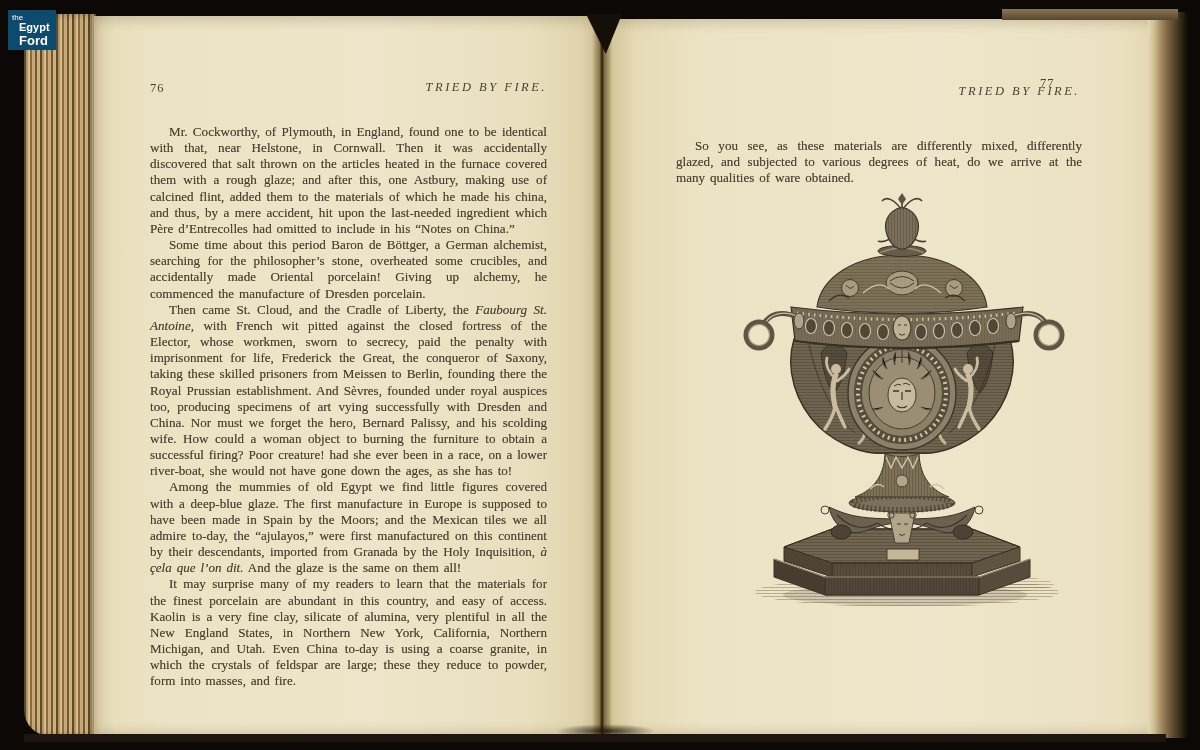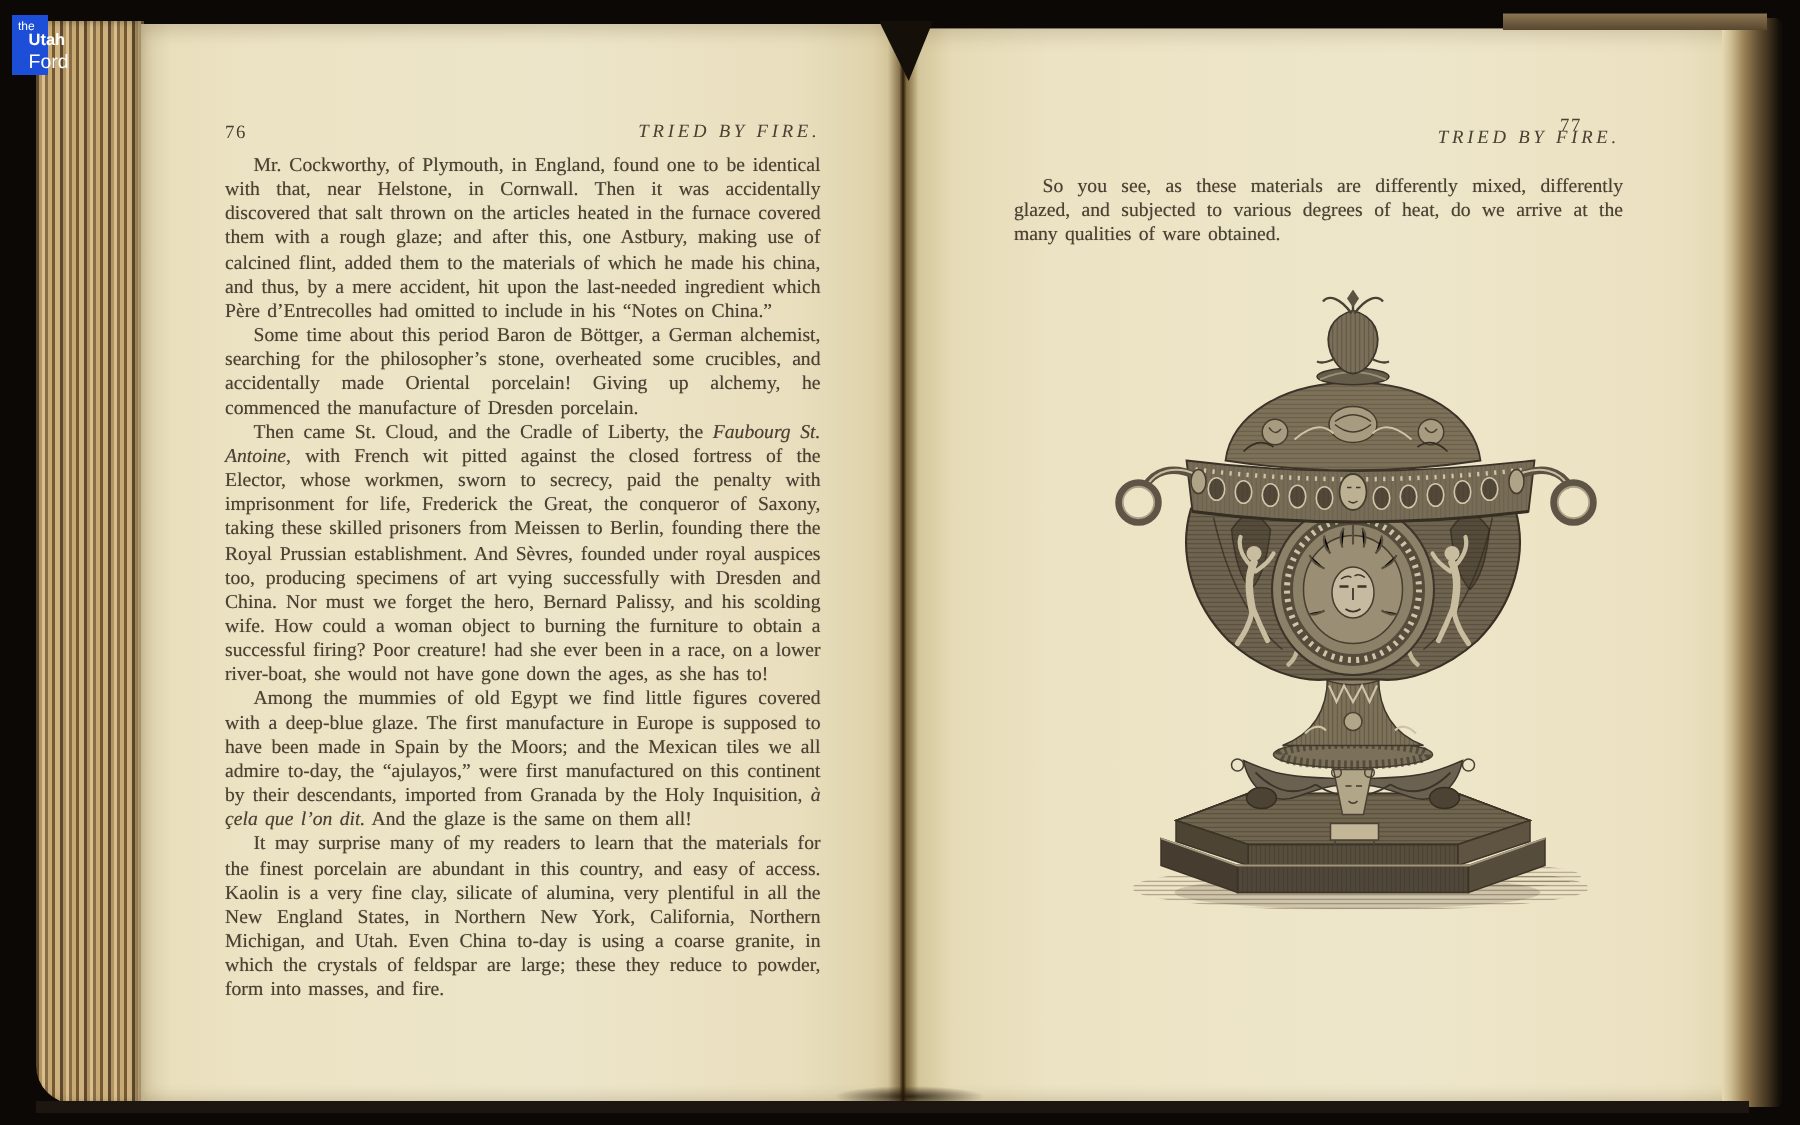--- a/index.html
+++ b/index.html
@@ -24,32 +24,32 @@
   .gutter-smudge{position:absolute;left:556px;top:724px;width:100px;height:14px;border-radius:50%;
     background:radial-gradient(closest-side,rgba(30,20,8,.85),rgba(30,20,8,0));}
   .right-edge{position:absolute;left:1148px;top:12px;width:40px;height:726px;
     background:linear-gradient(90deg,#e6dab4 0%,#cbbb90 16%,#9b8257 36%,#6c5738 56%,#42341f 76%,#120e08 96%);
     border-radius:0 5px 4px 0;}
   .top-cover{position:absolute;left:1002px;top:9px;width:176px;height:11px;
     background:linear-gradient(180deg,#8b7550,#584630);}
   .bottom-edge{position:absolute;left:24px;top:734px;width:1142px;height:8px;background:#1d1610;}
 
   
-  .brand{position:absolute;left:8px;top:10px;width:24px;height:40px;background:#1d4ed8;
+  .brand{position:absolute;left:8px;top:10px;width:48px;height:40px;background:#0c4a6e;
     color:#fff;font-family:"Liberation Sans",sans-serif;line-height:1;padding:3px 0 0 3px;box-sizing:border-box;}
   .brand .b1{font-size:8px;margin:1px 0 0 1px;}
   .brand .b2{font-size:11px;font-weight:bold;margin:0 0 0 8px;}
-  .brand .b3{font-size:13px;font-weight:normal;margin:1px 0 0 8px;}
+  .brand .b3{font-size:13px;font-weight:bold;margin:1px 0 0 8px;}
 
   
   .ink{color:#4a4133;}
   .pagenum{position:absolute;font-size:12.5px;letter-spacing:1px;}
   .running{position:absolute;font-style:italic;font-size:12.5px;letter-spacing:2.5px;text-align:right;}
   .body-text{position:absolute;font-size:13.1px;line-height:16.15px;text-align:justify;
-    word-spacing:1.6px;text-shadow:0 0 .5px rgba(74,65,51,.55);}
+    word-spacing:1.6px;text-shadow:0 0 .5px rgba(74,65,51,.55);margin-top:22px;}
   .para{margin:0;text-indent:19px;}
   .it{font-style:italic;}
   .lp-num{left:150px;top:81px;}
   .lp-title{left:150px;top:80px;width:397px;}
   .lp-body{left:150px;top:102px;width:397px;}
   .rp-title{left:678px;top:84px;width:402px;}
   .rp-num{left:1040px;top:76px;width:40px;text-align:left;}
   .rp-body{left:676px;top:116px;width:406px;}
   .figure{position:absolute;left:737px;top:193px;width:340px;height:430px;}
   .caption{position:absolute;left:690px;top:628px;width:410px;text-align:center;
@@ -65,21 +65,21 @@
   <div class="page-right"></div>
   <div class="gutter"></div>
   <div class="gutter-notch"></div>
   <div class="gutter-smudge"></div>
   <div class="right-edge"></div>
   <div class="top-cover"></div>
   <div class="bottom-edge"></div>
 
   <div class="brand">
     <div class="b1">the</div>
-    <div class="b2">Utah</div>
+    <div class="b2">Egypt</div>
     <div class="b3">Ford</div>
   </div>
 
   <div class="pagenum ink lp-num">76</div>
   <div class="running ink lp-title">TRIED BY FIRE.</div>
   <div class="body-text ink lp-body">
     <p class="para"><span>Mr. Cockworthy, of Plymouth, in England, found one to be identical with that, near Helstone, in Cornwall.  Then it was accidentally discovered that salt thrown on the articles heated in the furnace covered them with a rough glaze; and after this, one Astbury, making use of calcined flint, added them to the materials of which he made his china, and thus, by a mere accident, hit upon the last-needed ingredient which Père d’Entrecolles had omitted to include in his “Notes on China.”</span></p>
     <p class="para"><span>Some time about this period Baron de Böttger, a German alchemist, searching for the philosopher’s stone, overheated some crucibles, and accidentally made Oriental porcelain!  Giving up alchemy, he commenced the manufacture of Dresden porcelain.</span></p>
     <p class="para"><span>Then came St. Cloud, and the Cradle of Liberty, the </span><span class="it">Faubourg St. Antoine</span><span>, with French wit pitted against the closed fortress of the Elector, whose workmen, sworn to secrecy, paid the penalty with imprisonment for life, Frederick the Great, the conqueror of Saxony, taking these skilled prisoners from Meissen to Berlin, founding there the Royal Prussian establishment.  And Sèvres, founded under royal auspices too, producing specimens of art vying successfully with Dresden and China.  Nor must we forget the hero, Bernard Palissy, and his scolding wife.  How could a woman object to burning the furniture to obtain a successful firing?  Poor creature! had she ever been in a race, on a lower river-boat, she would not have gone down the ages, as she has to!</span></p>
     <p class="para"><span>Among the mummies of old Egypt we find little figures covered with a deep-blue glaze.  The first manufacture in Europe is supposed to have been made in Spain by the Moors; and the Mexican tiles we all admire to-day, the “ajulayos,” were first manufactured on this continent by their descendants, imported from Granada by the Holy Inquisition, </span><span class="it">à çela que l’on dit.</span><span>  And the glaze is the same on them all!</span></p>

